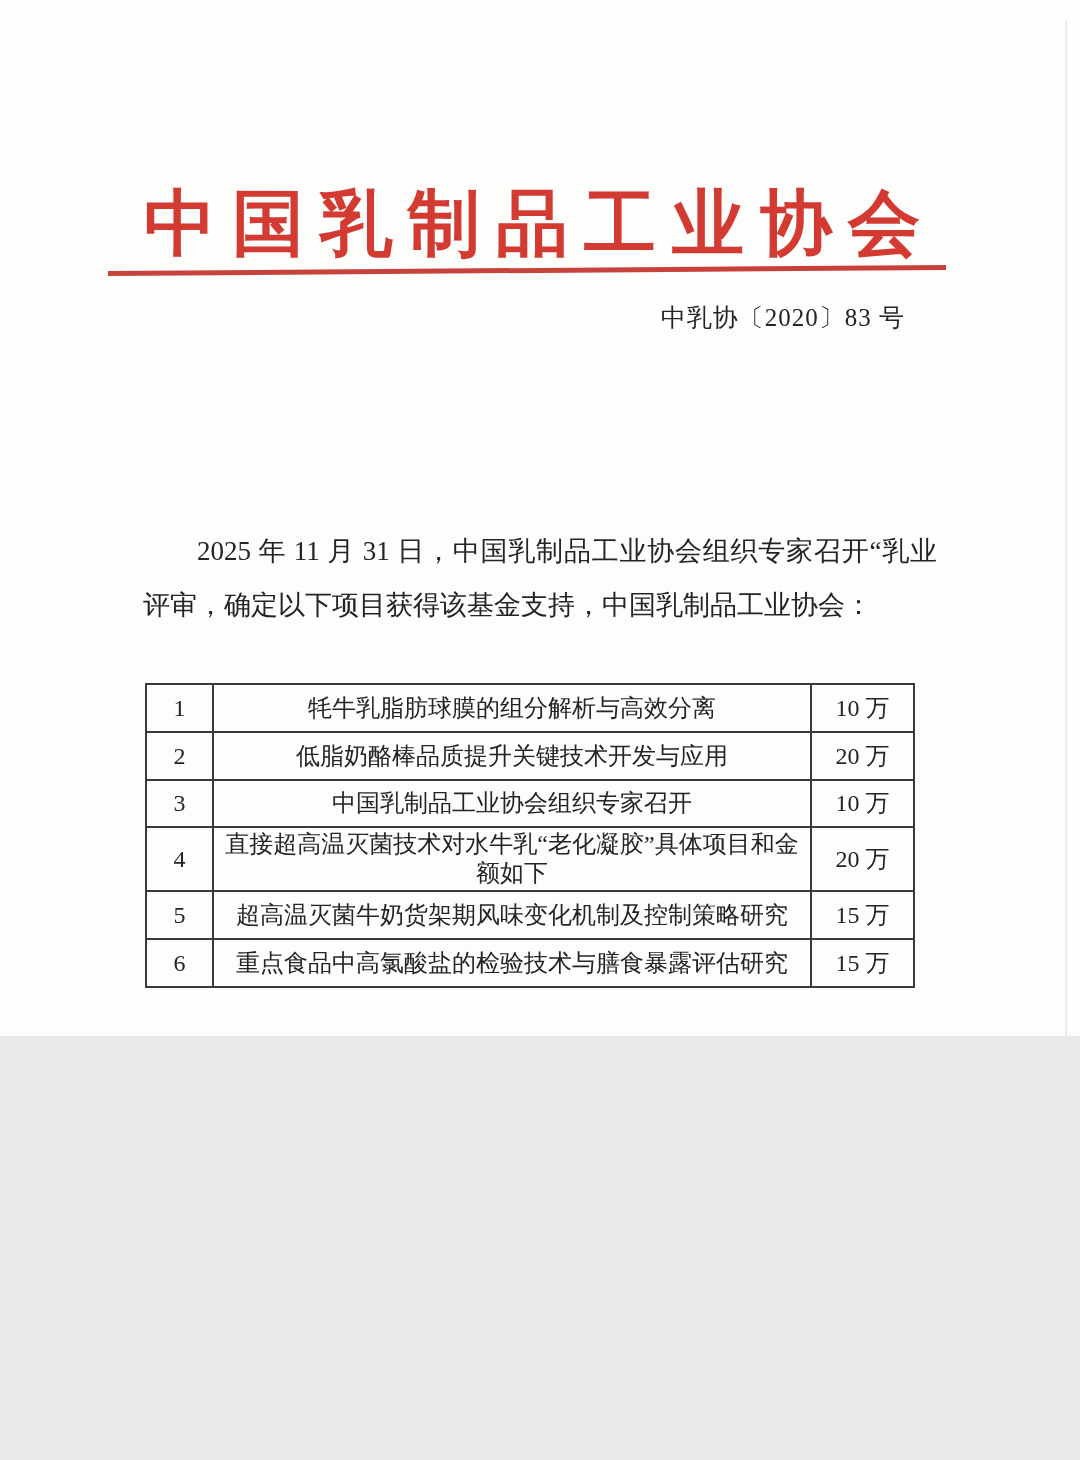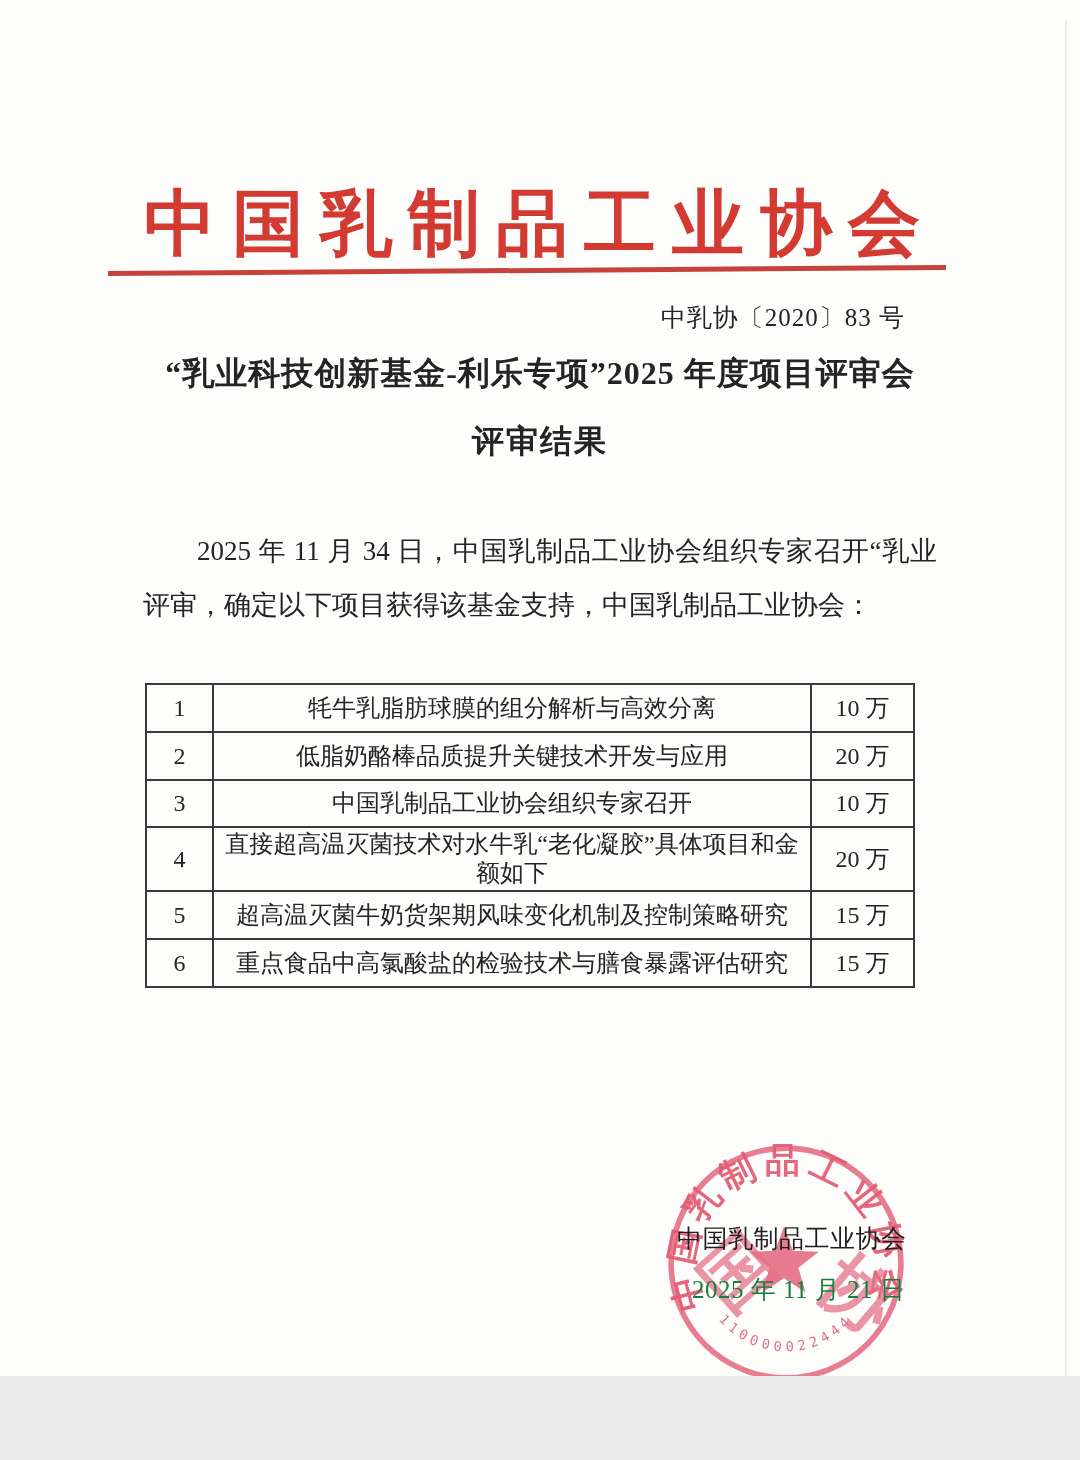--- a/index.html
+++ b/index.html
@@ -1,17 +1,17 @@
 <!DOCTYPE html>
 <html><head>
 <meta charset="utf-8">
 <style>
   html,body{margin:0;padding:0;background:#e9e9e9;}
   .page{
-    position:relative;width:1080px;height:1376px;margin:0 auto;
+    position:relative;width:1080px;height:1036px;margin:0 auto;
     background:#fdfdfc;overflow:hidden;
     font-family:"Liberation Serif","DejaVu Serif",serif;
     color:#242424;
   }
   .scan-edge{position:absolute;left:1065px;top:20px;width:2px;height:1430px;background:#ececea;}
   .org-header{
     position:absolute;left:0;right:0;top:176px;text-align:center;
     font-size:72px;font-weight:bold;letter-spacing:16px;color:#d23a32;
     white-space:nowrap;
   }
@@ -59,25 +59,23 @@
 <div class="page">
 
   <div class="scan-edge"></div>
 
   <div class="org-header">中国乳制品工业协会</div>
 
   <div class="red-rule"></div>
 
   <div class="doc-number">中乳协〔2020〕83 号</div>
 
-  <div class="doc-title">“乳业科技创新基金-利乐专项”2025 年度项目评审会</div>
-  <div class="doc-title2">评审结果</div>
 
   <div class="body-text">
-    <div class="body-line jline indent">2025 年 11 月 34 日，中国乳制品工业协会组织专家召开“乳业</div>
+    <div class="body-line jline indent">2025 年 11 月 31 日，中国乳制品工业协会组织专家召开“乳业</div>
     <div class="body-line">评审，确定以下项目获得该基金支持，中国乳制品工业协会：</div>
   </div>
 
   <table class="review-table">
     <colgroup>
         <col class="col-no">
         <col class="col-name">
         <col class="col-amount">
       </colgroup>
     <tbody>

